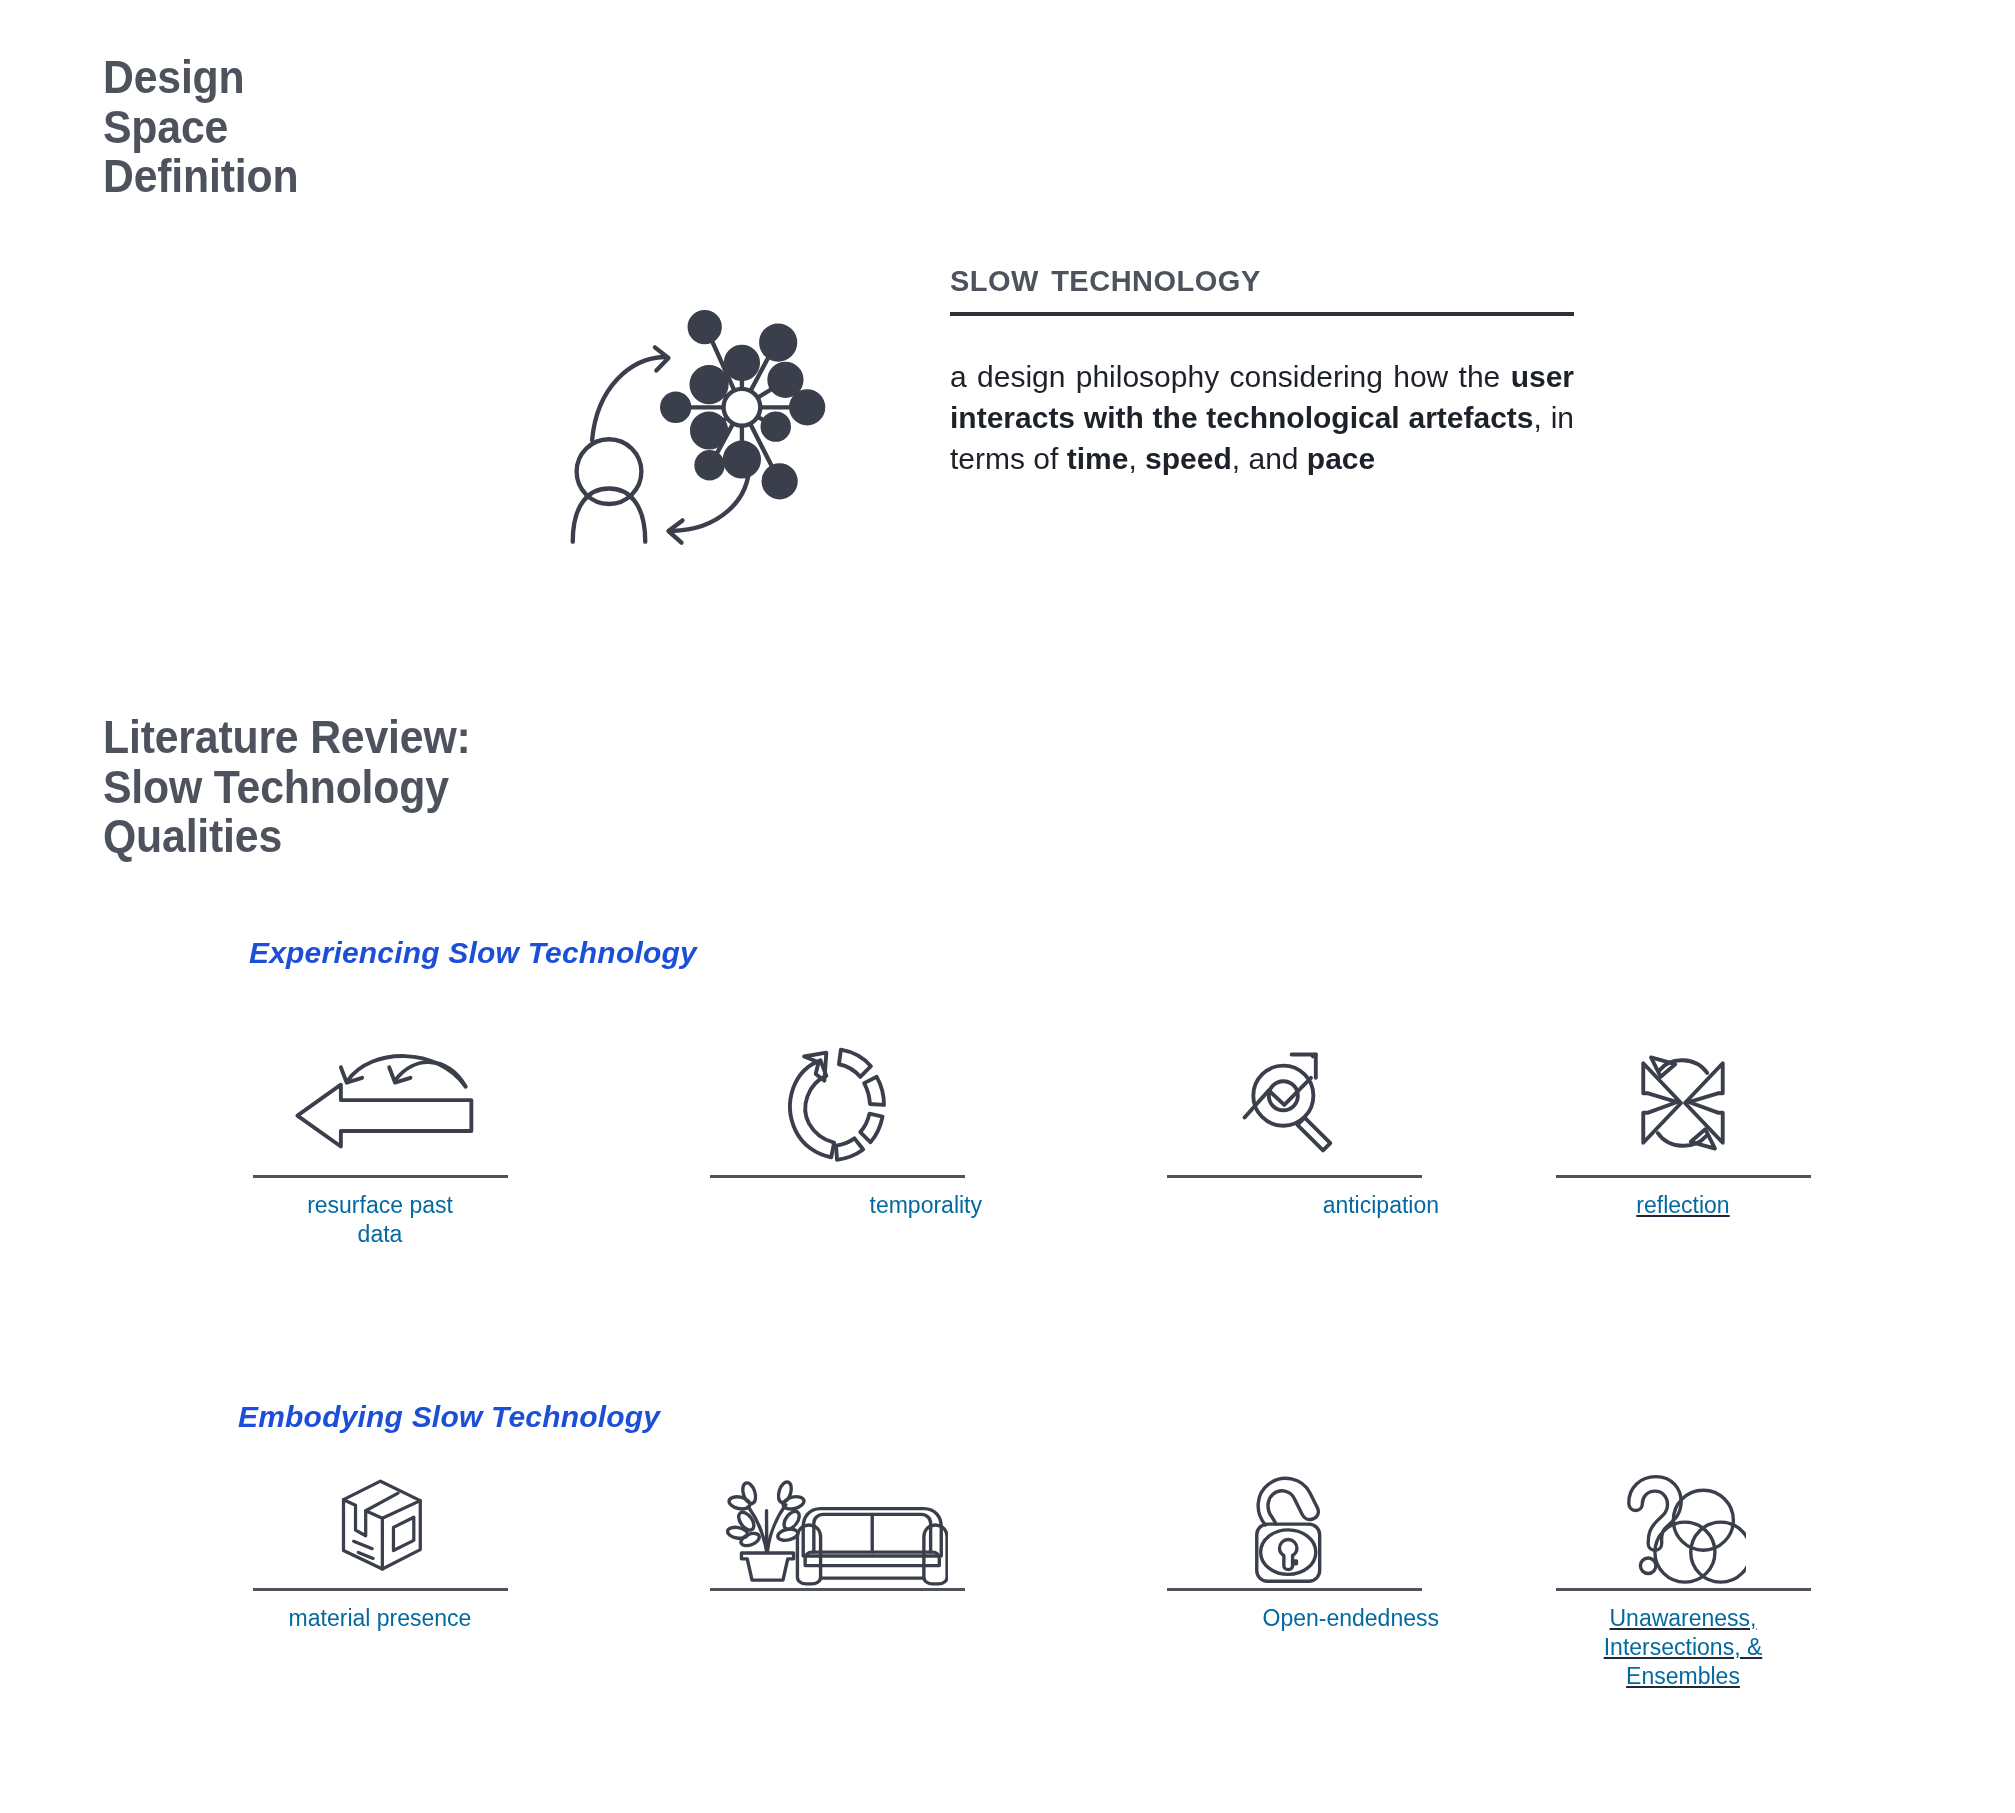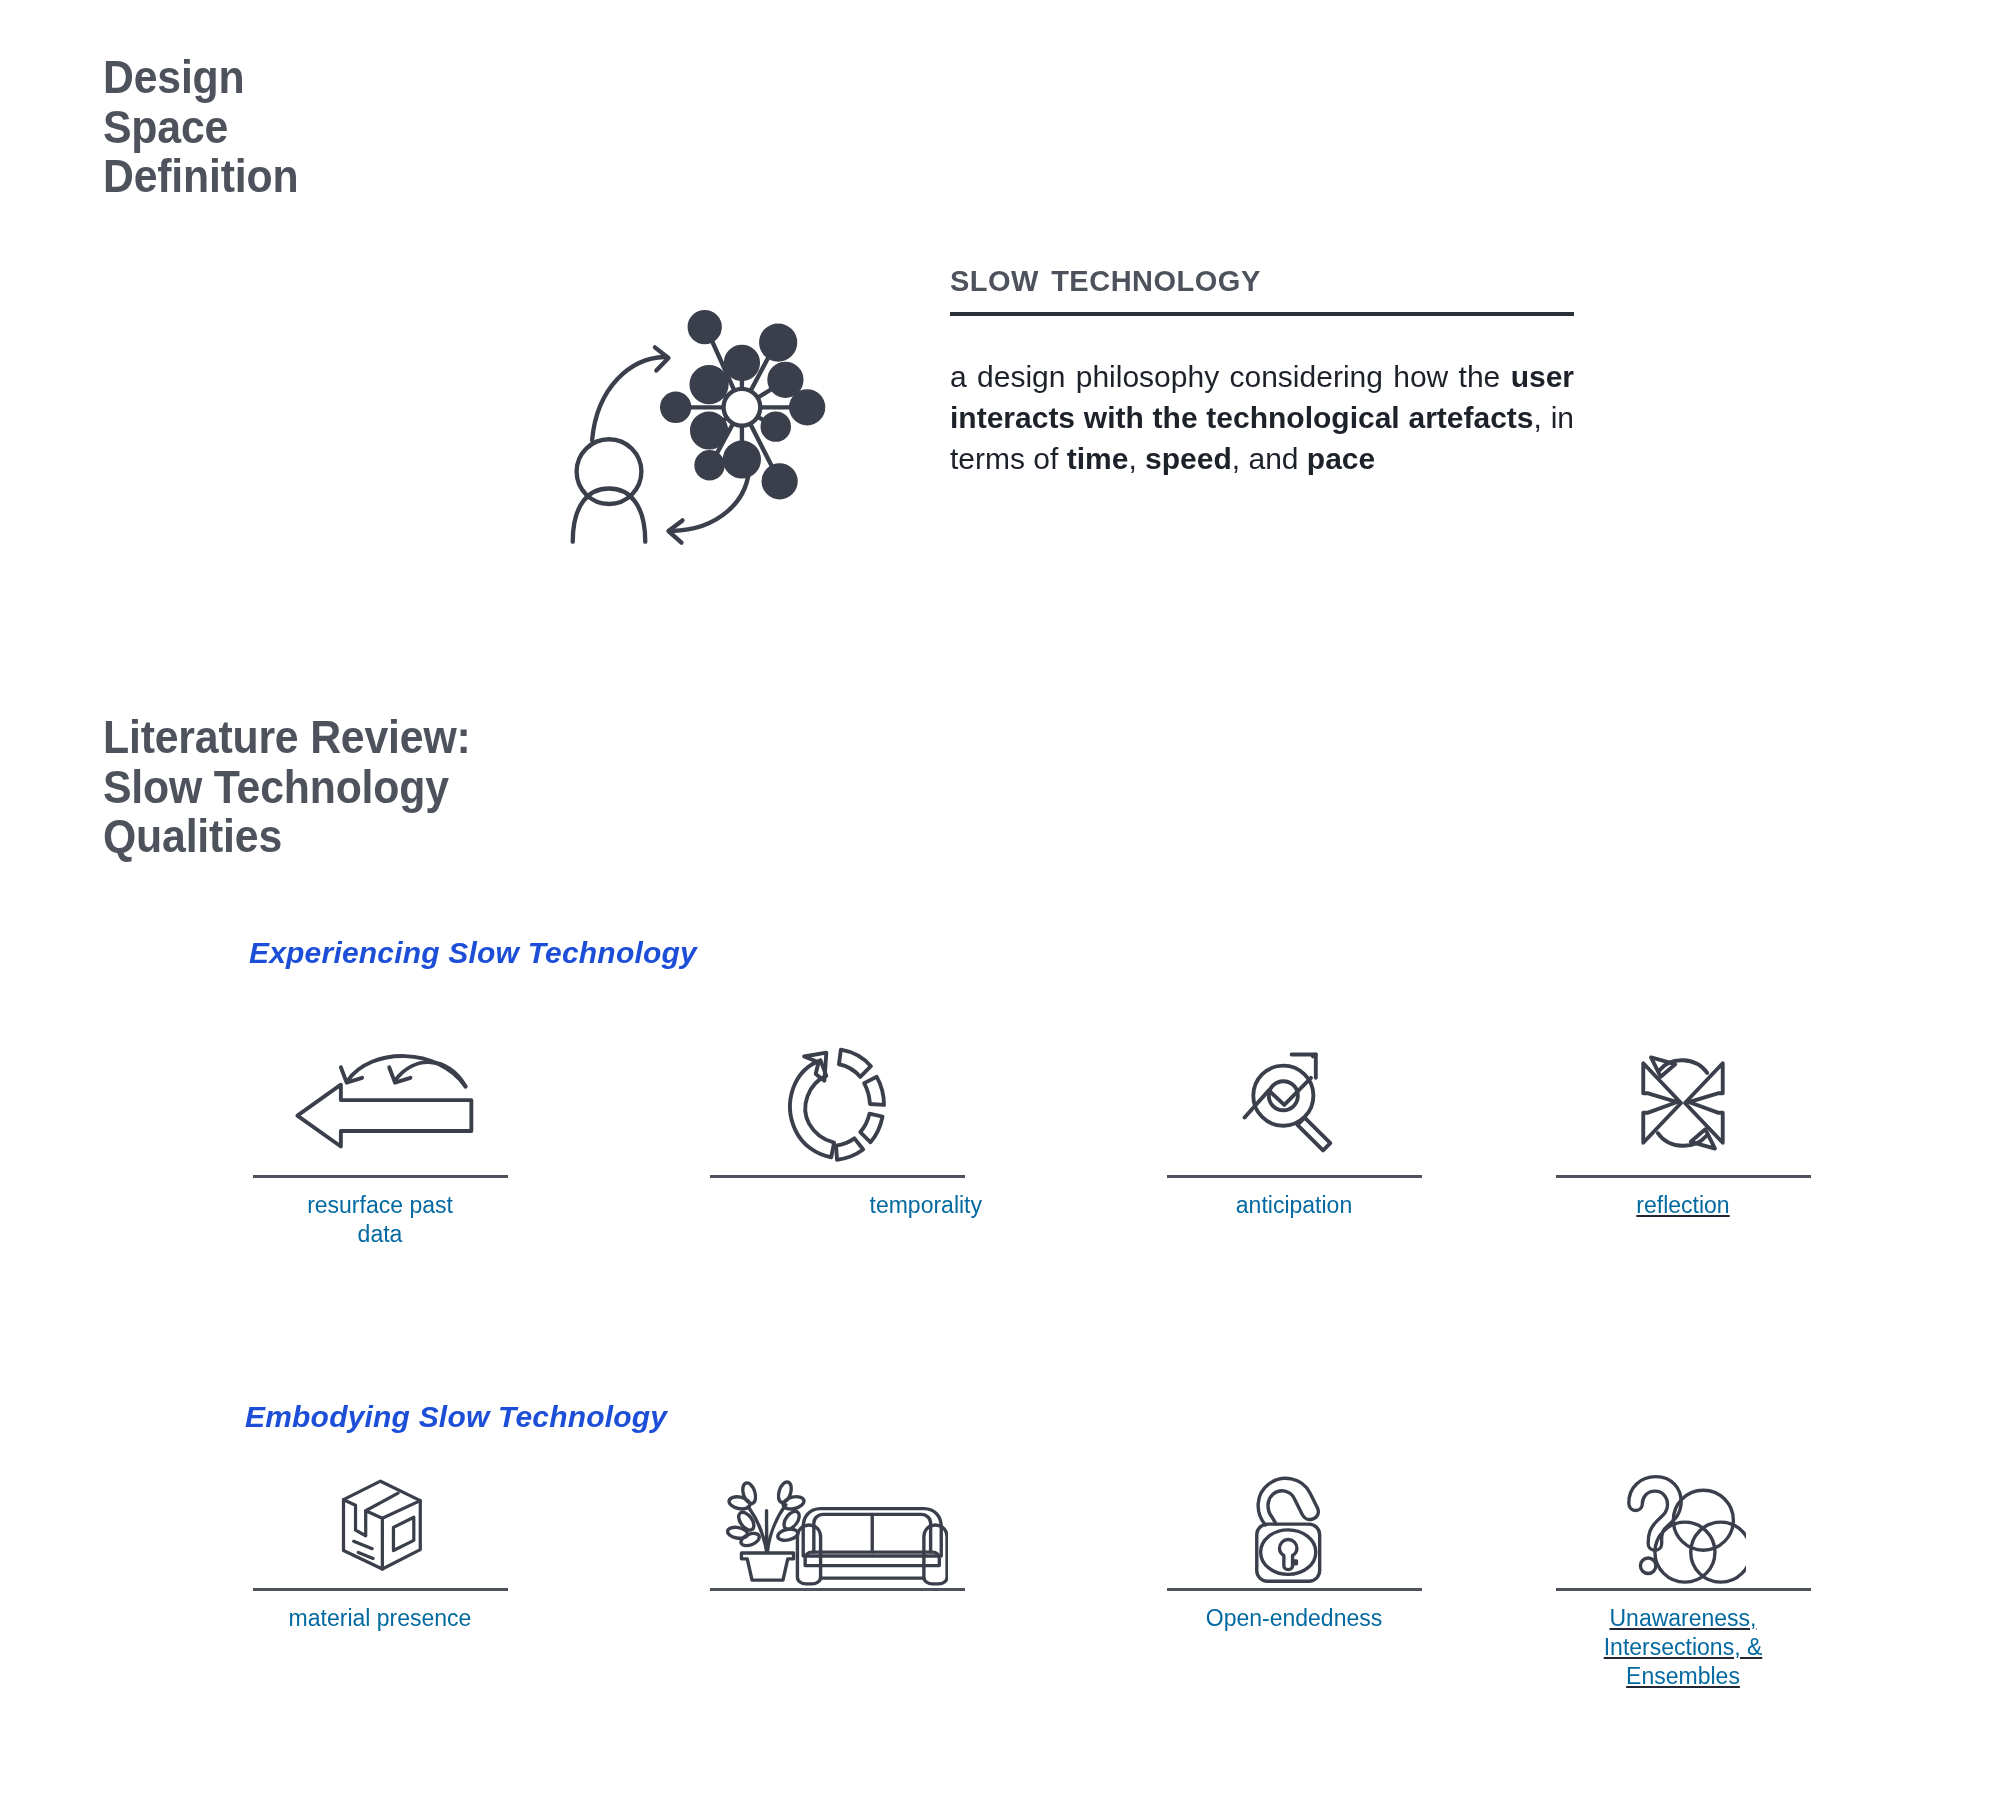--- a/index.html
+++ b/index.html
@@ -81,21 +81,21 @@
   .row-label {
     position: absolute;
     font-family: "Liberation Sans Narrow", "Liberation Sans", sans-serif;
     font-weight: bold;
     font-style: italic;
     font-size: 30px;
     color: #1d4ed8;
     letter-spacing: 0.2px;
   }
   #label-experiencing { left: 249px; top: 936px; }
-  #label-embodying    { left: 245px; top: 1400px; }
+  #label-embodying    { left: 238px; top: 1400px; }
 
   .qrow { position: absolute; left: 0; width: 2015px; }
   #row-experiencing { top: 1030px; }
   #row-embodying    { top: 1465px; }
 
   .qcell {
     position: absolute;
     width: 290px;
     top: 0;
     text-align: center;
@@ -121,21 +121,21 @@
     white-space: pre-line;
     font-weight: 400;
   }
   
   #row-experiencing .qcell-icon { height: 145px; }
   #row-embodying .qcell-icon { height: 123px; }
 
   
   .col1 { left: 235px; }
   .col2 { left: 692px; text-align: right; }
-  .col3 { left: 1149px; }
+  .col3 { left: 1149px; text-align: right; }
   .col4 { left: 1538px; text-decoration: underline; }
 
   svg { display: block; }
 </style>
 </head>
 <body>
 
 <div class="section-heading" id="heading-design-space">Design
 Space
 Definition</div>

